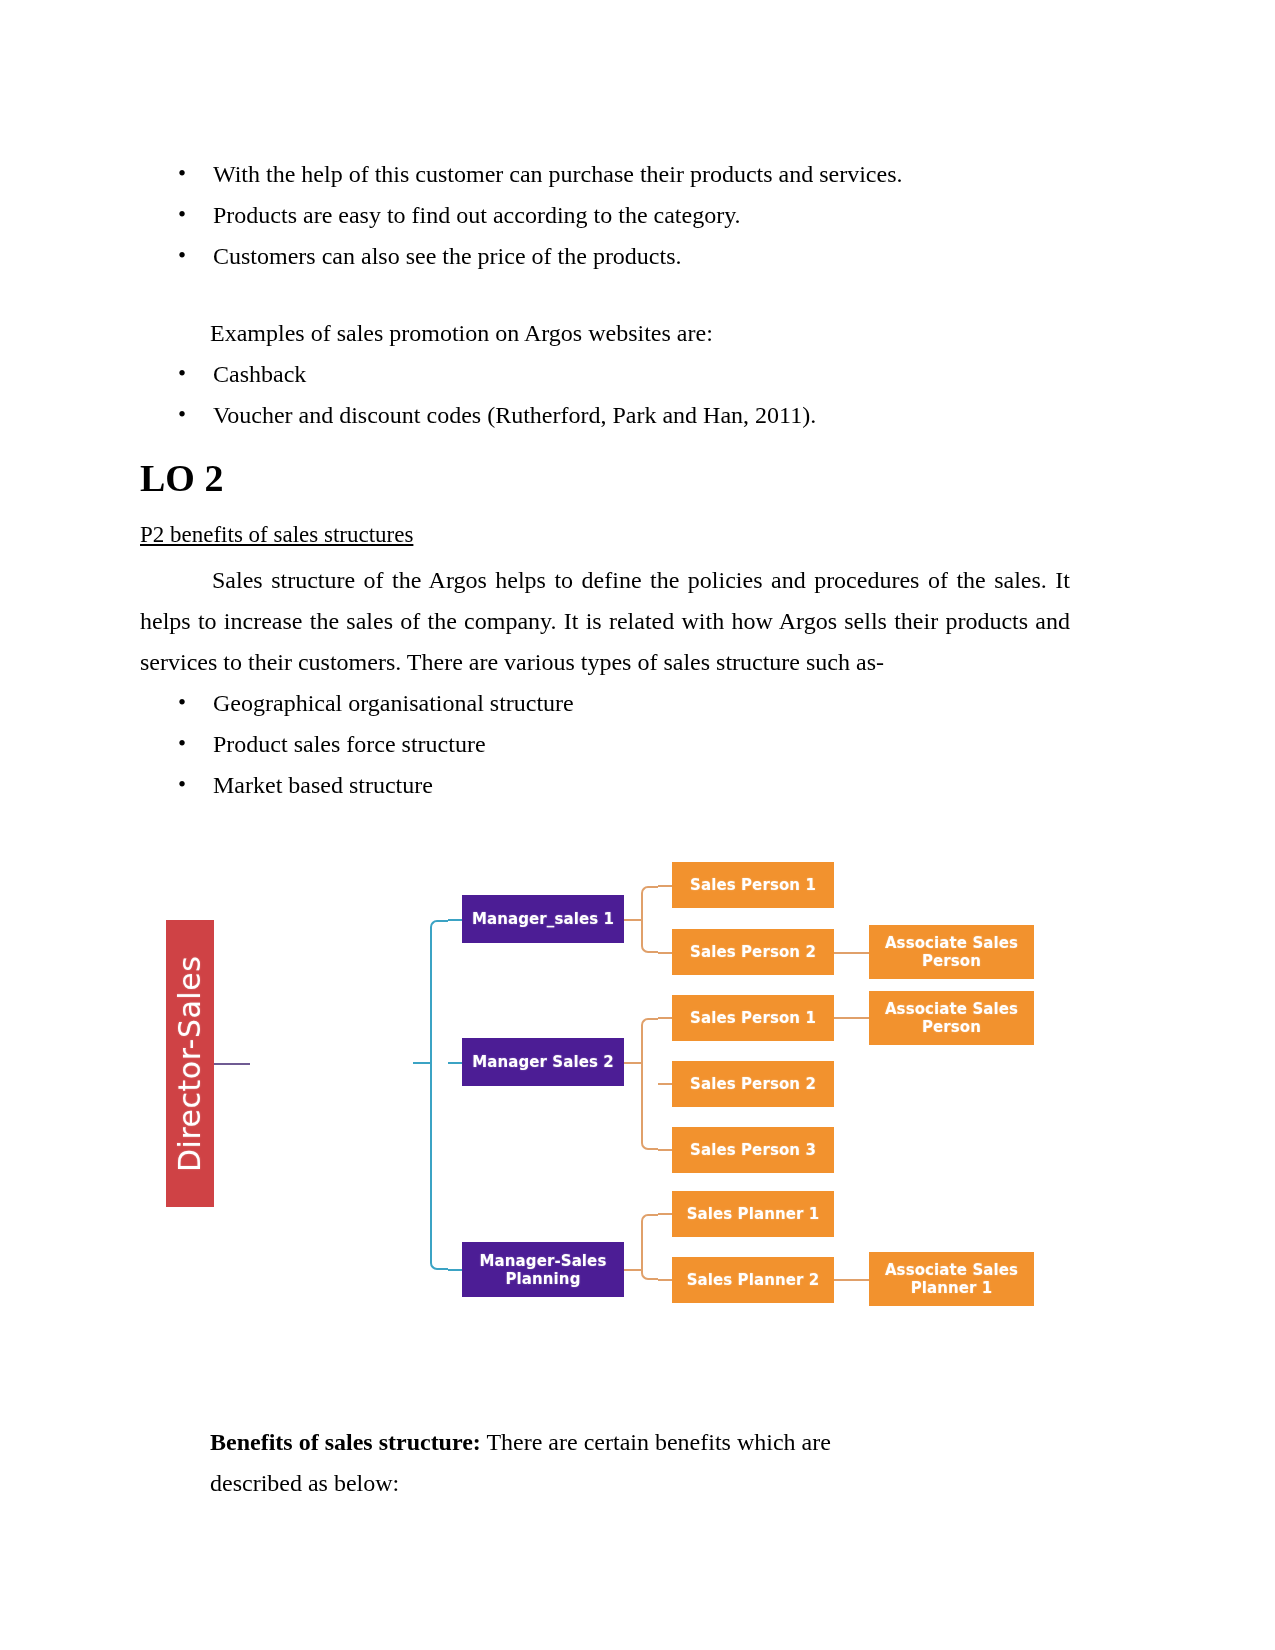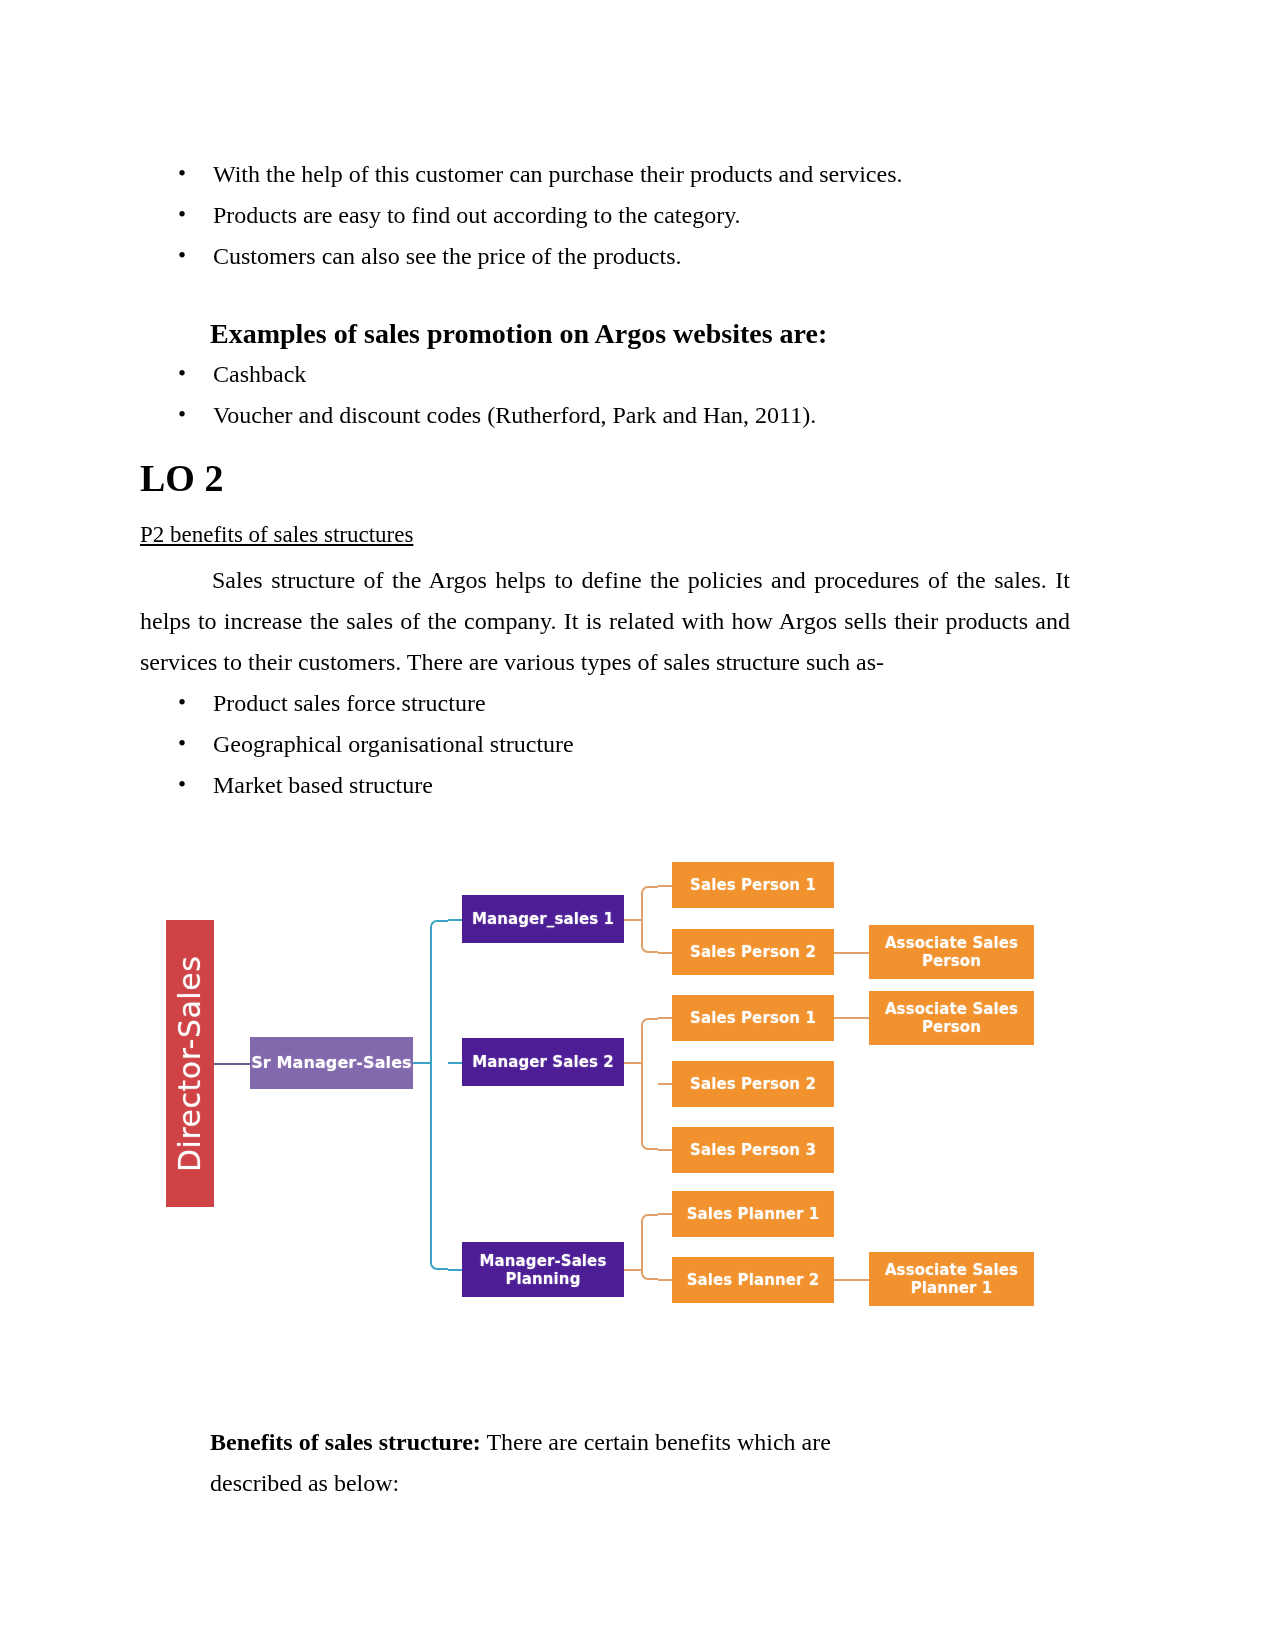--- a/index.html
+++ b/index.html
@@ -42,23 +42,23 @@
   ul.bullets li::before {
     content: "\2022";
     position: absolute;
     left: 38px;
     top: -1px;
     font-size: 23px;
   }
   .spacer-md { height: 36px; }
 
   .bold-lead {
-    font-size: 28px;
-    line-height: 41px;
-    font-weight: bold;
+    font-size: 24px;
+    line-height: 41px;
+    font-weight: normal;
     padding-left: 70px;
     margin: 0;
   }
   h1.lo-heading {
     font-size: 38px;
     line-height: 40px;
     font-weight: bold;
     margin: 22px 0 0 0;
     padding: 0;
   }
@@ -171,33 +171,32 @@
 
   <h1 class="lo-heading">LO 2</h1>
 
   <div>
     <span class="p2-heading">P2 benefits of sales structures</span>
   </div>
 
   <p class="body-para">Sales structure of the Argos helps to define the policies and procedures of the sales. It helps to increase the sales of the company. It is related with how Argos sells their products and services to their customers. There are various types of sales structure such as-</p>
 
   <ul class="bullets">
+    <li>Geographical organisational structure</li>
     <li>Product sales force structure</li>
-    <li>Geographical organisational structure</li>
     <li>Market based structure</li>
   </ul>
 
   <div class="chart-wrap">
     <div class="chart">
 
       <div class="node director" style="left:18px; top:72px; width:48px; height:287px;">Director-Sales</div>
 
       <div class="conn h c-purple" style="left:66px; top:215px; width:36px;"></div>
 
-      <div class="node srmanager" style="left:102px; top:189px; width:163px; height:52px;">Sr Manager-Sales</div>
 
       <div class="conn h c-teal" style="left:265px; top:214px; width:17px;"></div>
 
       <div class="bracket" style="left:282px; top:72px; width:18px; height:350px;"></div>
       <div class="conn h c-teal" style="left:300px; top:71px; width:14px;"></div>
       <div class="conn h c-teal" style="left:300px; top:214px; width:14px;"></div>
       <div class="conn h c-teal" style="left:300px; top:421px; width:14px;"></div>
 
       <div class="node manager" style="left:314px; top:47px; width:162px; height:48px;">Manager_sales 1</div>
 

